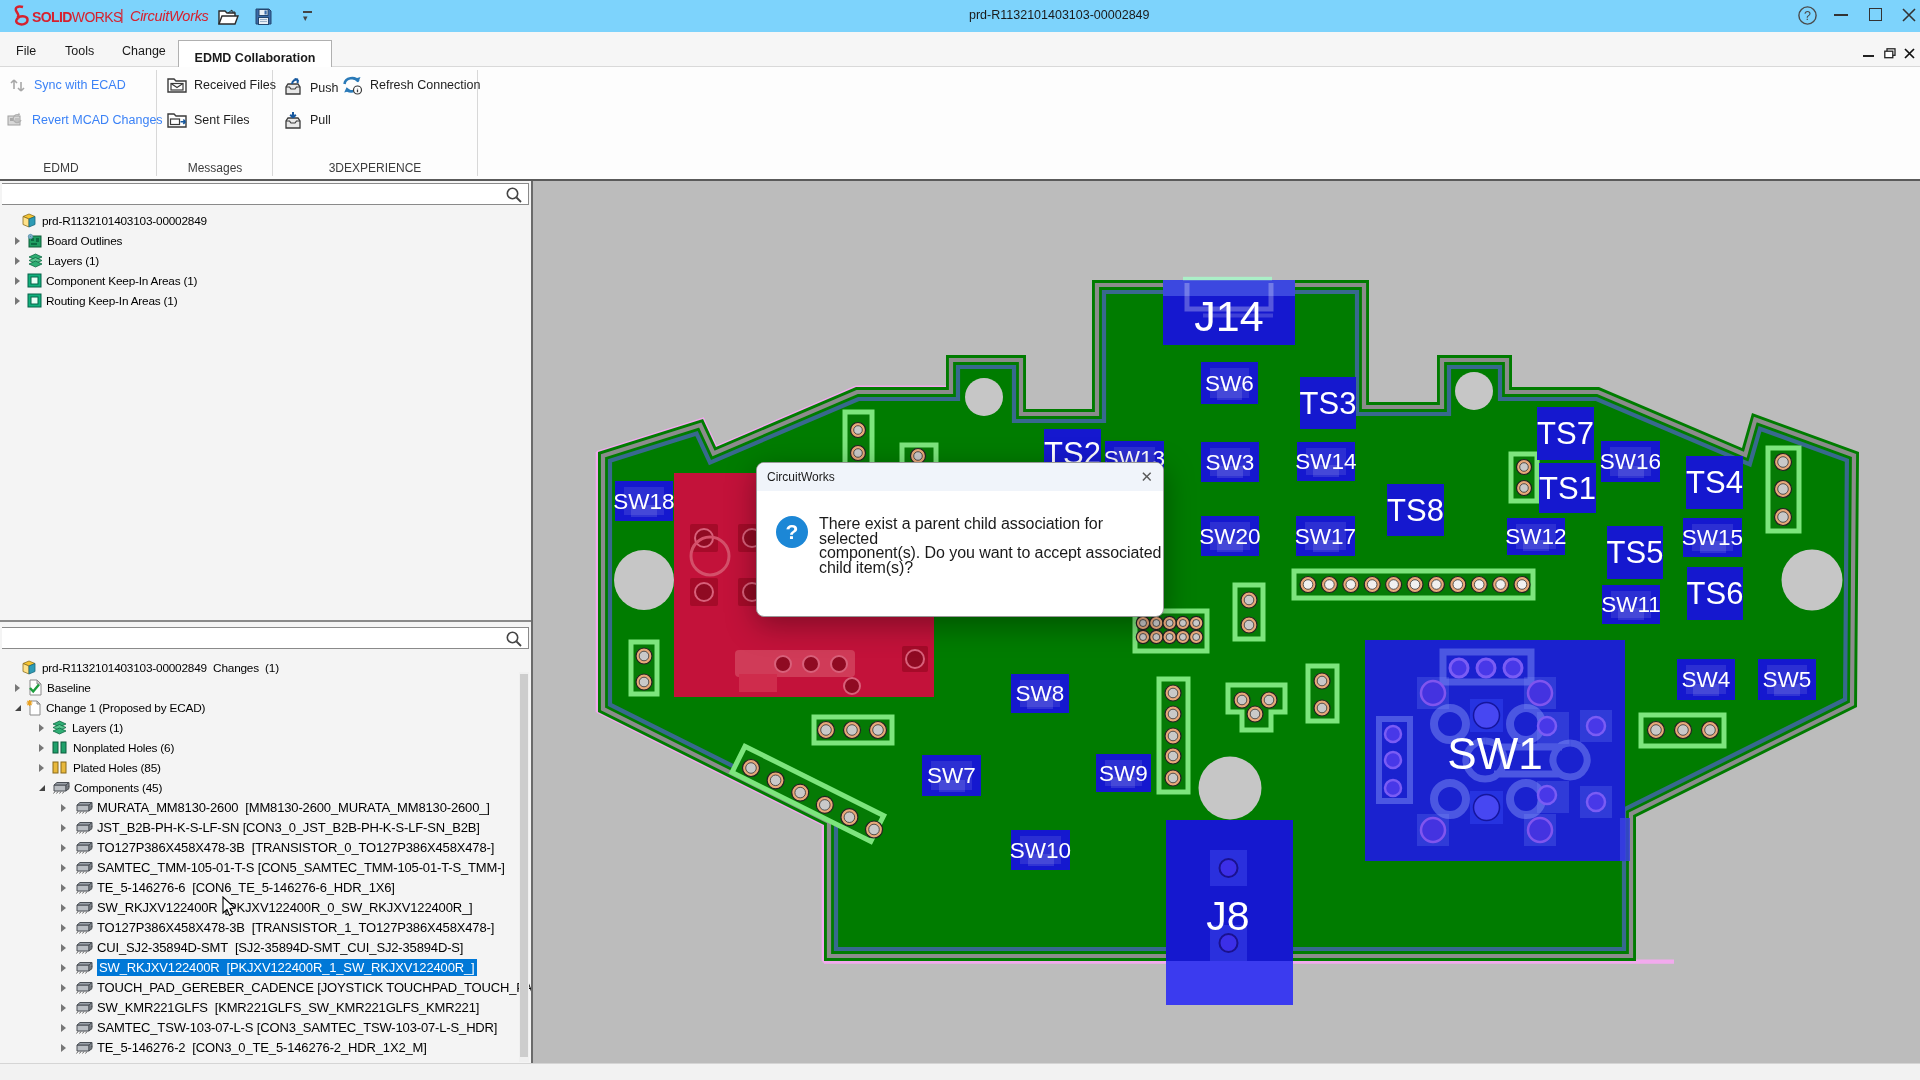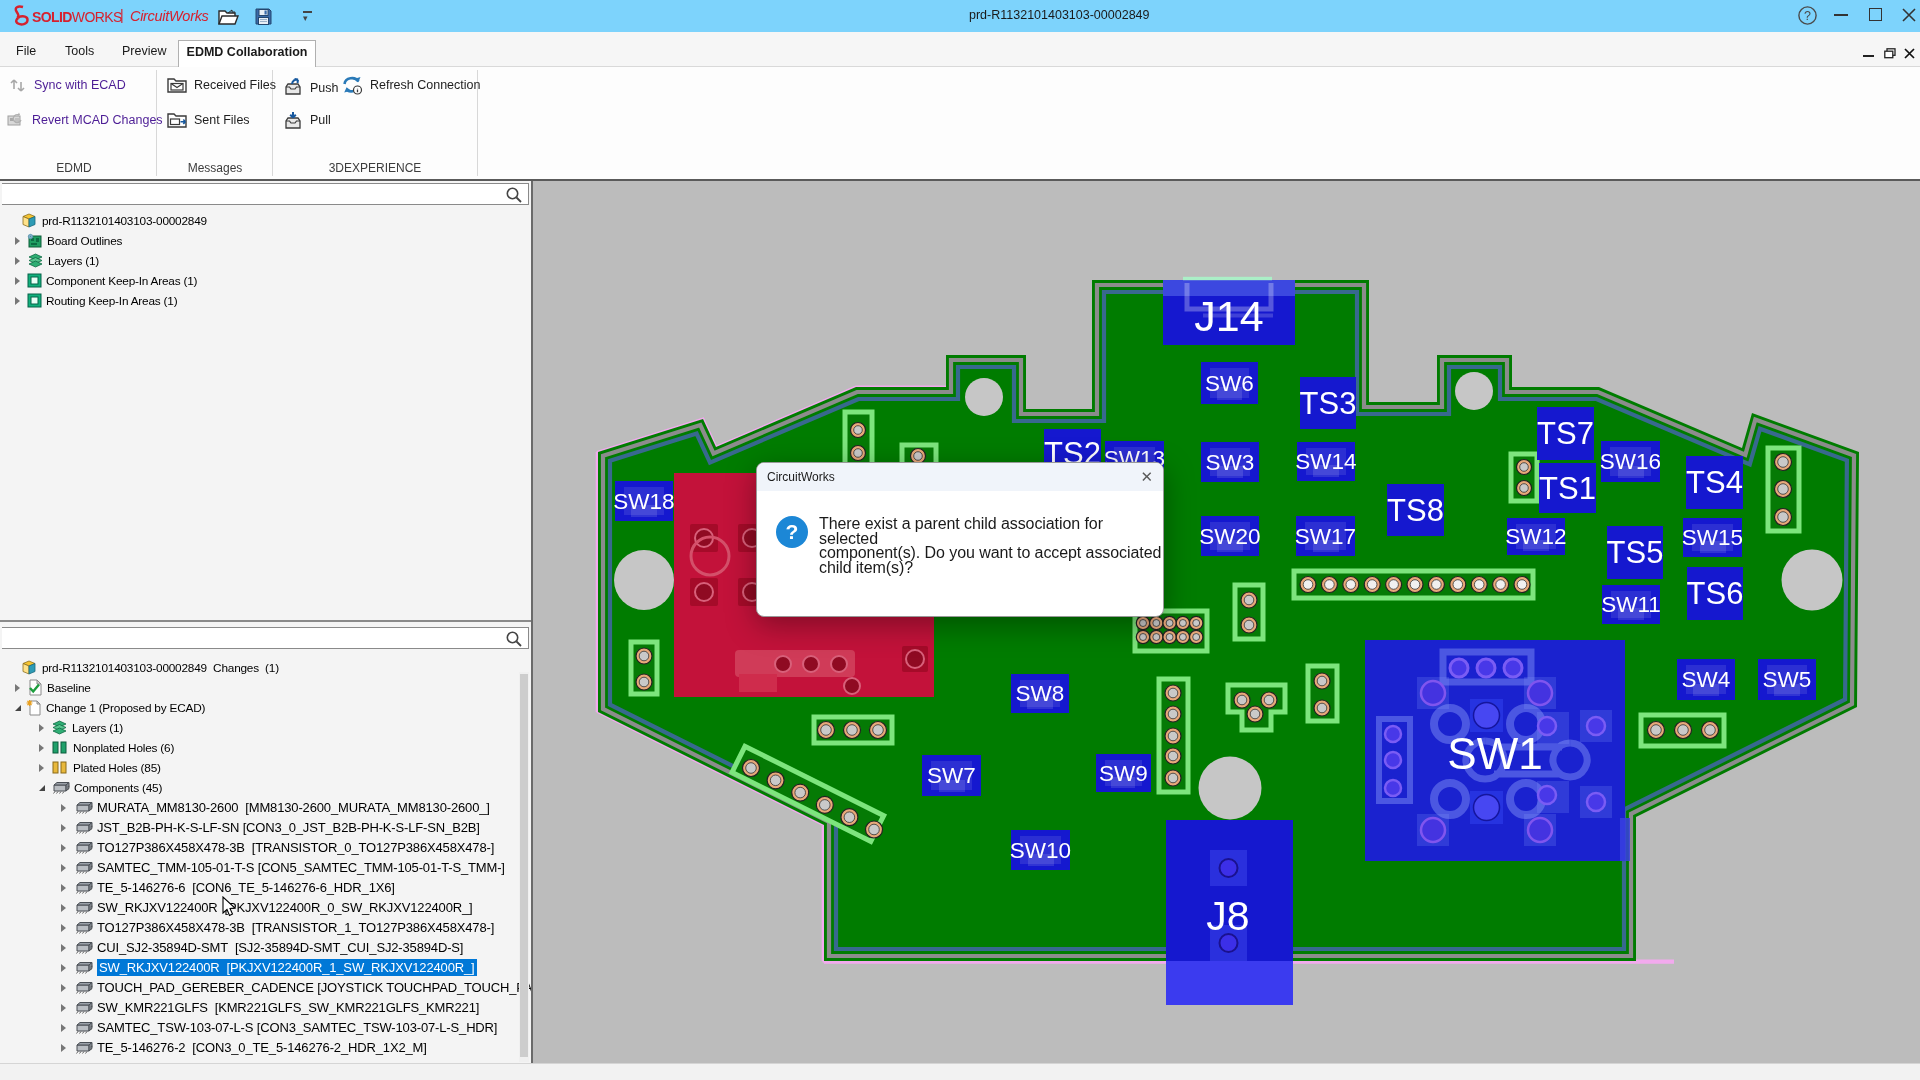--- a/index.html
+++ b/index.html
@@ -1,23 +1,23 @@
 <!DOCTYPE html>
 <html><head><meta charset="utf-8"><style>
 * {margin:0;padding:0;box-sizing:border-box;}
 html,body {width:1920px;height:1080px;overflow:hidden;font-family:"Liberation Sans",sans-serif;background:#fff;}
 .abs {position:absolute;}
 #titlebar {position:absolute;left:0;top:0;width:1920px;height:32px;background:#7dd3fc;}
 #menurow {position:absolute;left:0;top:32px;width:1920px;height:35px;background:#f6f6f6;border-bottom:1px solid #d9d9d9;}
 .menuitem {position:absolute;top:12px;font-size:12.5px;color:#1a1a1a;}
-#activetab {position:absolute;left:178px;top:40px;width:138px;height:27px;background:#fff;border:1px solid #b0b0b0;border-bottom:none;text-align:center;font-weight:bold;font-size:12.5px;color:#1a1a1a;padding-top:4px;z-index:2;}
+#activetab {position:absolute;left:178px;top:40px;width:154px;height:27px;background:#fff;border:1px solid #b0b0b0;border-bottom:none;text-align:center;font-weight:bold;font-size:12.5px;color:#1a1a1a;padding-top:10px;z-index:2;}
 #ribbon {position:absolute;left:0;top:67px;width:1920px;height:112px;background:#fdfdfd;}
 .rsep {position:absolute;top:3px;width:1px;height:106px;background:#d8d8d8;}
 .rbtn {position:absolute;height:20px;display:flex;align-items:center;gap:6px;font-size:12.5px;color:#1e1e1e;white-space:nowrap;}
-.rbtn.dis {color:#4c1d95;}
+.rbtn.dis {color:#3b82f6;}
 .glabel {position:absolute;top:94px;font-size:12px;color:#3c3c3c;transform:translateX(-50%);}
 #ribbonline {position:absolute;left:0;top:179px;width:1920px;height:2px;background:#5a5a5a;}
 #leftpanel {position:absolute;left:0;top:181px;width:531px;height:882px;background:#f4f4f4;}
 .search {position:absolute;left:2px;width:527px;height:22px;background:#fff;border:1px solid #8a8a8a;border-left:none;}
 .mag {position:absolute;right:5px;top:2px;}
 .trow {position:absolute;height:19px;display:flex;align-items:center;font-size:11.8px;letter-spacing:-0.2px;color:#000;white-space:nowrap;}
 .citem {font-size:13px;letter-spacing:-0.15px;}
 .trow svg {margin-right:4px;flex:none;}
 .arw {width:0;height:0;border-top:4px solid transparent;border-bottom:4px solid transparent;border-left:5px solid #777;margin:0 7px 0 3px;flex:none;}
 .arwe {width:0;height:0;border-left:6px solid transparent;border-bottom:6px solid #444;border-top:0;margin:0 5px 0 3px;flex:none;}
@@ -67,21 +67,21 @@
   <div class="abs" style="left:1834px;top:14px;width:14px;height:2px;background:#333;"></div>
   <div class="abs" style="left:1869px;top:8px;width:13px;height:13px;border:1.6px solid #333;"></div>
   <svg class="abs" style="left:1902px;top:8px" width="14" height="14">
       <path d="M1,1 L13,13 M13,1 L1,13" stroke="#333" stroke-width="1.6"></path>
     </svg>
 </div>
 
 <div id="menurow">
   <div class="menuitem" style="left:16px;">File</div>
   <div class="menuitem" style="left:65px;">Tools</div>
-  <div class="menuitem" style="left:122px;">Preview</div>
+  <div class="menuitem" style="left:122px;">Change</div>
   <div class="abs" style="right:46px;top:23px;width:11px;height:2.4px;background:#222;"></div>
   <svg class="abs" style="right:24px;top:16px" width="12" height="11" viewBox="0 0 12 11">
       <rect x="3" y="0.8" width="8" height="6.5" fill="#fff" stroke="#222" stroke-width="1.3"></rect>
       <rect x="0.8" y="3.2" width="8" height="6.5" fill="#fff" stroke="#222" stroke-width="1.3"></rect>
     </svg>
   <svg class="abs" style="right:5px;top:16px" width="11" height="11">
       <path d="M1,1 L10,10 M10,1 L1,10" stroke="#111" stroke-width="1.7"></path>
     </svg>
 </div>
 <div id="activetab">EDMD Collaboration</div>
@@ -145,21 +145,21 @@
       <span>Refresh Connection</span>
     </div>
   <div class="rbtn" style="left:284px;top:43px;">
       <svg width="20" height="18" viewBox="0 0 20 18">
         <path d="M2,17 V10 l2,-3 h10 l2,3 v7 Z" fill="#e8e8e8" stroke="#3a3a3a" stroke-width="1.3"></path>
         <path d="M2,10 h3.5 l1.5,2 h4 L12.5,10 h3.5" fill="none" stroke="#3a3a3a" stroke-width="1.2"></path>
         <path d="M9,1 V6.5 m0,0 l-2.8,-2.8 m2.8,2.8 l2.8,-2.8" stroke="#16589e" stroke-width="2" fill="none"></path>
       </svg>
       <span>Pull</span>
     </div>
-  <div class="glabel" style="left:74px;">EDMD</div>
+  <div class="glabel" style="left:61px;">EDMD</div>
   <div class="glabel" style="left:215px;">Messages</div>
   <div class="glabel" style="left:375px;">3DEXPERIENCE</div>
 </div>
 <div id="ribbonline"></div>
 
 <div id="leftpanel">
   <div class="search" style="top:2px;">
     <svg class="mag" width="18" height="18" viewBox="0 0 18 18">
         <circle cx="7.5" cy="7.5" r="5.2" fill="none" stroke="#444" stroke-width="1.6"></circle>
         <path d="M11.5,11.5 L16,16" stroke="#444" stroke-width="1.8"></path>

